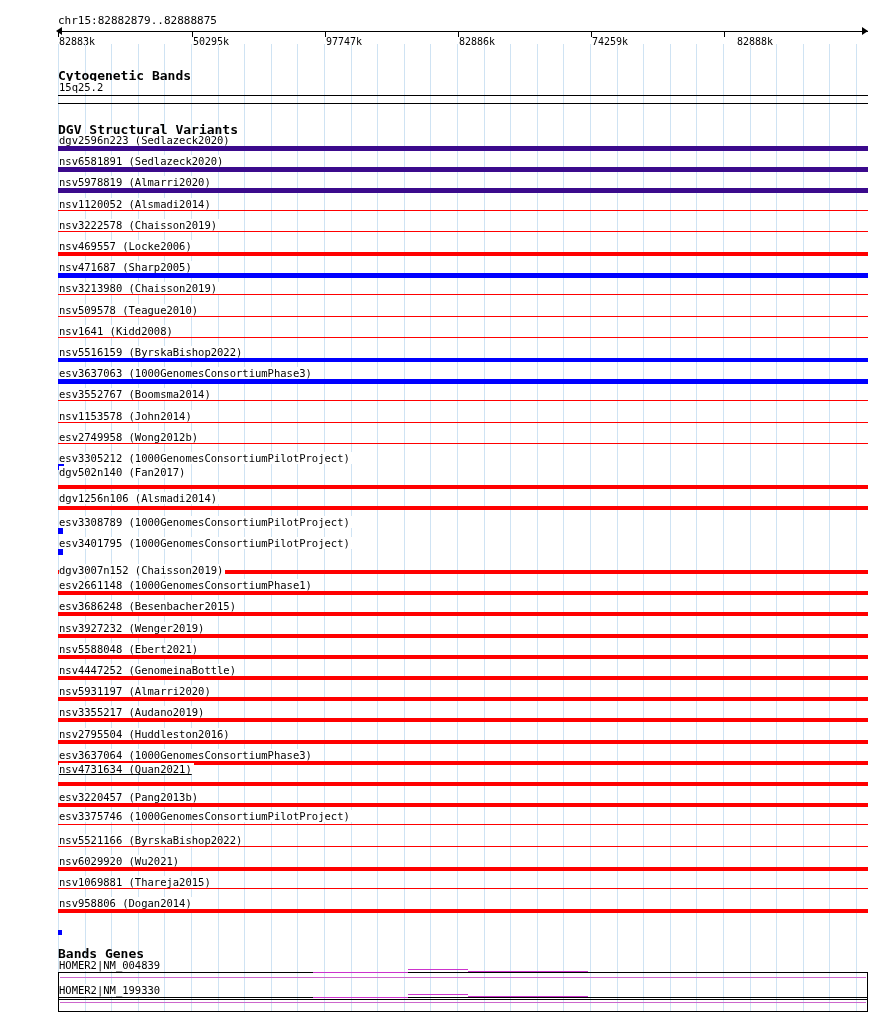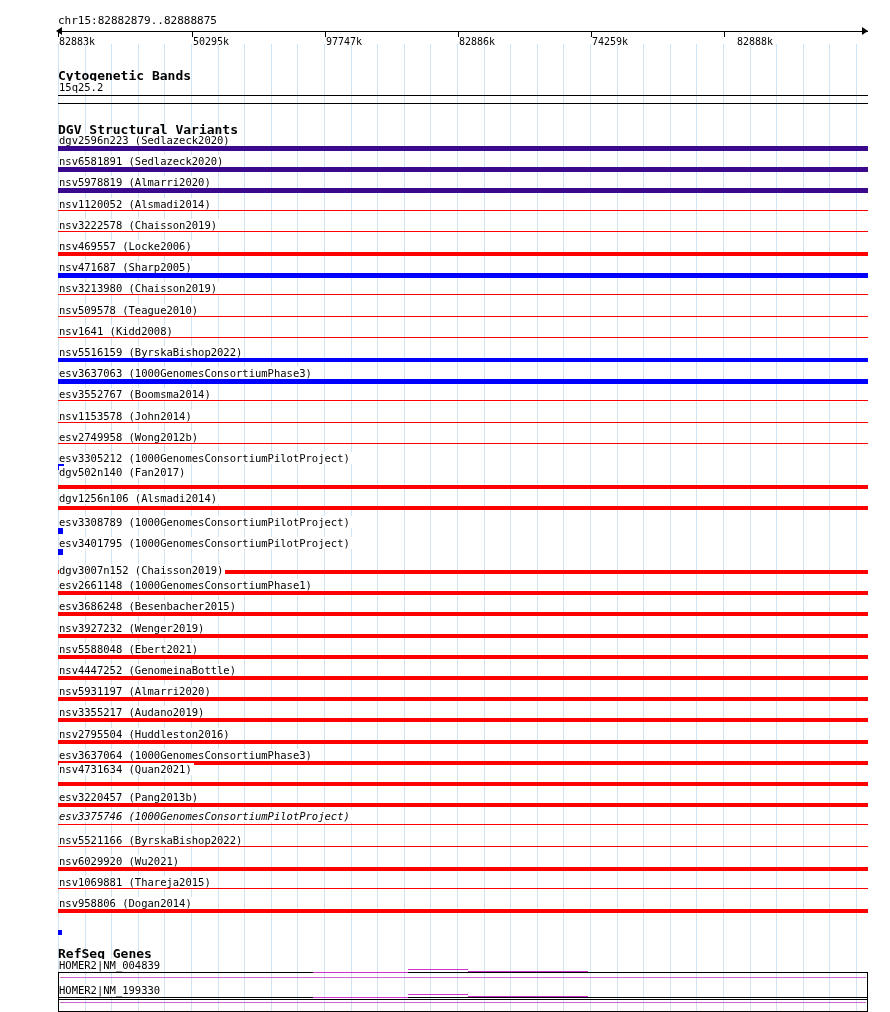--- a/index.html
+++ b/index.html
@@ -248,38 +248,38 @@
       <div class="track-label" style="top: 664px;">nsv4447252 (GenomeinaBottle)</div>
       <div class="track-bar" style="left: 58px; width: 810px; top: 676px; height: 4px; background: rgb(255, 0, 0);"></div>
       <div class="track-label" style="top: 685.2px;">nsv5931197 (Almarri2020)</div>
       <div class="track-bar" style="left: 58px; width: 810px; top: 697.2px; height: 4px; background: rgb(255, 0, 0);"></div>
       <div class="track-label" style="top: 706.4px;">nsv3355217 (Audano2019)</div>
       <div class="track-bar" style="left: 58px; width: 810px; top: 718.4px; height: 4px; background: rgb(255, 0, 0);"></div>
       <div class="track-label" style="top: 727.6px;">nsv2795504 (Huddleston2016)</div>
       <div class="track-bar" style="left: 58px; width: 810px; top: 739.6px; height: 4px; background: rgb(255, 0, 0);"></div>
       <div class="track-label" style="top: 748.8px;">esv3637064 (1000GenomesConsortiumPhase3)</div>
       <div class="track-bar" style="left: 58px; width: 810px; top: 760.8px; height: 4px; background: rgb(255, 0, 0);"></div>
-      <div class="track-label" style="top: 763px;">nsv4731634 (Quan2021)</div>
+      <div class="track-label" style="top: 763px; text-decoration: underline;">nsv4731634 (Quan2021)</div>
       <div class="track-bar" style="left: 58px; width: 810px; top: 782px; height: 4px; background: rgb(255, 0, 0);"></div>
       <div class="track-label" style="top: 791.2px;">esv3220457 (Pang2013b)</div>
       <div class="track-bar" style="left: 58px; width: 810px; top: 803.2px; height: 4px; background: rgb(255, 0, 0);"></div>
-      <div class="track-label" style="top: 810px; font-style: italic;">esv3375746 (1000GenomesConsortiumPilotProject)</div>
+      <div class="track-label" style="top: 810px;">esv3375746 (1000GenomesConsortiumPilotProject)</div>
       <div class="thin-line" style="left: 58px; width: 810px; top: 824.4px; height: 1px; background: rgb(255, 0, 0);"></div>
       <div class="track-label" style="top: 833.6px;">nsv5521166 (ByrskaBishop2022)</div>
       <div class="thin-line" style="left: 58px; width: 810px; top: 845.6px; height: 1px; background: rgb(255, 0, 0);"></div>
       <div class="track-label" style="top: 854.8px;">nsv6029920 (Wu2021)</div>
       <div class="track-bar" style="left: 58px; width: 810px; top: 866.8px; height: 4px; background: rgb(255, 0, 0);"></div>
       <div class="track-label" style="top: 876px;">nsv1069881 (Thareja2015)</div>
       <div class="thin-line" style="left: 58px; width: 810px; top: 888px; height: 1px; background: rgb(255, 0, 0);"></div>
       <div class="track-label" style="top: 897.2px;">nsv958806 (Dogan2014)</div>
       <div class="track-bar" style="left: 58px; width: 810px; top: 909.2px; height: 4px; background: rgb(255, 0, 0);"></div>
       <div class="track-bar" style="left: 58px; width: 4px; top: 930.4px; height: 5px; background: rgb(0, 0, 255);"></div>
     </div>
 
-  <div class="section-title" style="top:946px;">RefSeq Genes</div>
+  <div class="section-title" style="top:946px;">Bands Genes</div>
   <div id="gene-container">
       <div class="track-label" style="top: 959px;">HOMER2|NM_004839</div>
       <div class="gene-box" style="top: 972px; height: 28px;"></div>
       <div class="gene-line" style="left: 60px; width: 806px; top: 977px;"></div>
       <div class="gene-exon" style="left: 313px; width: 95px; height: 1px; top: 972px;"></div>
       <div class="gene-exon" style="left: 408px; width: 60px; height: 1px; top: 969px;"></div>
       <div class="gene-exon" style="left: 468px; width: 120px; height: 1px; top: 971px;"></div>
       <div class="track-label" style="top: 984px;">HOMER2|NM_199330</div>
       <div class="gene-box" style="top: 997px; height: 15px;"></div>
       <div class="gene-line" style="left: 60px; width: 806px; top: 1002px;"></div>

